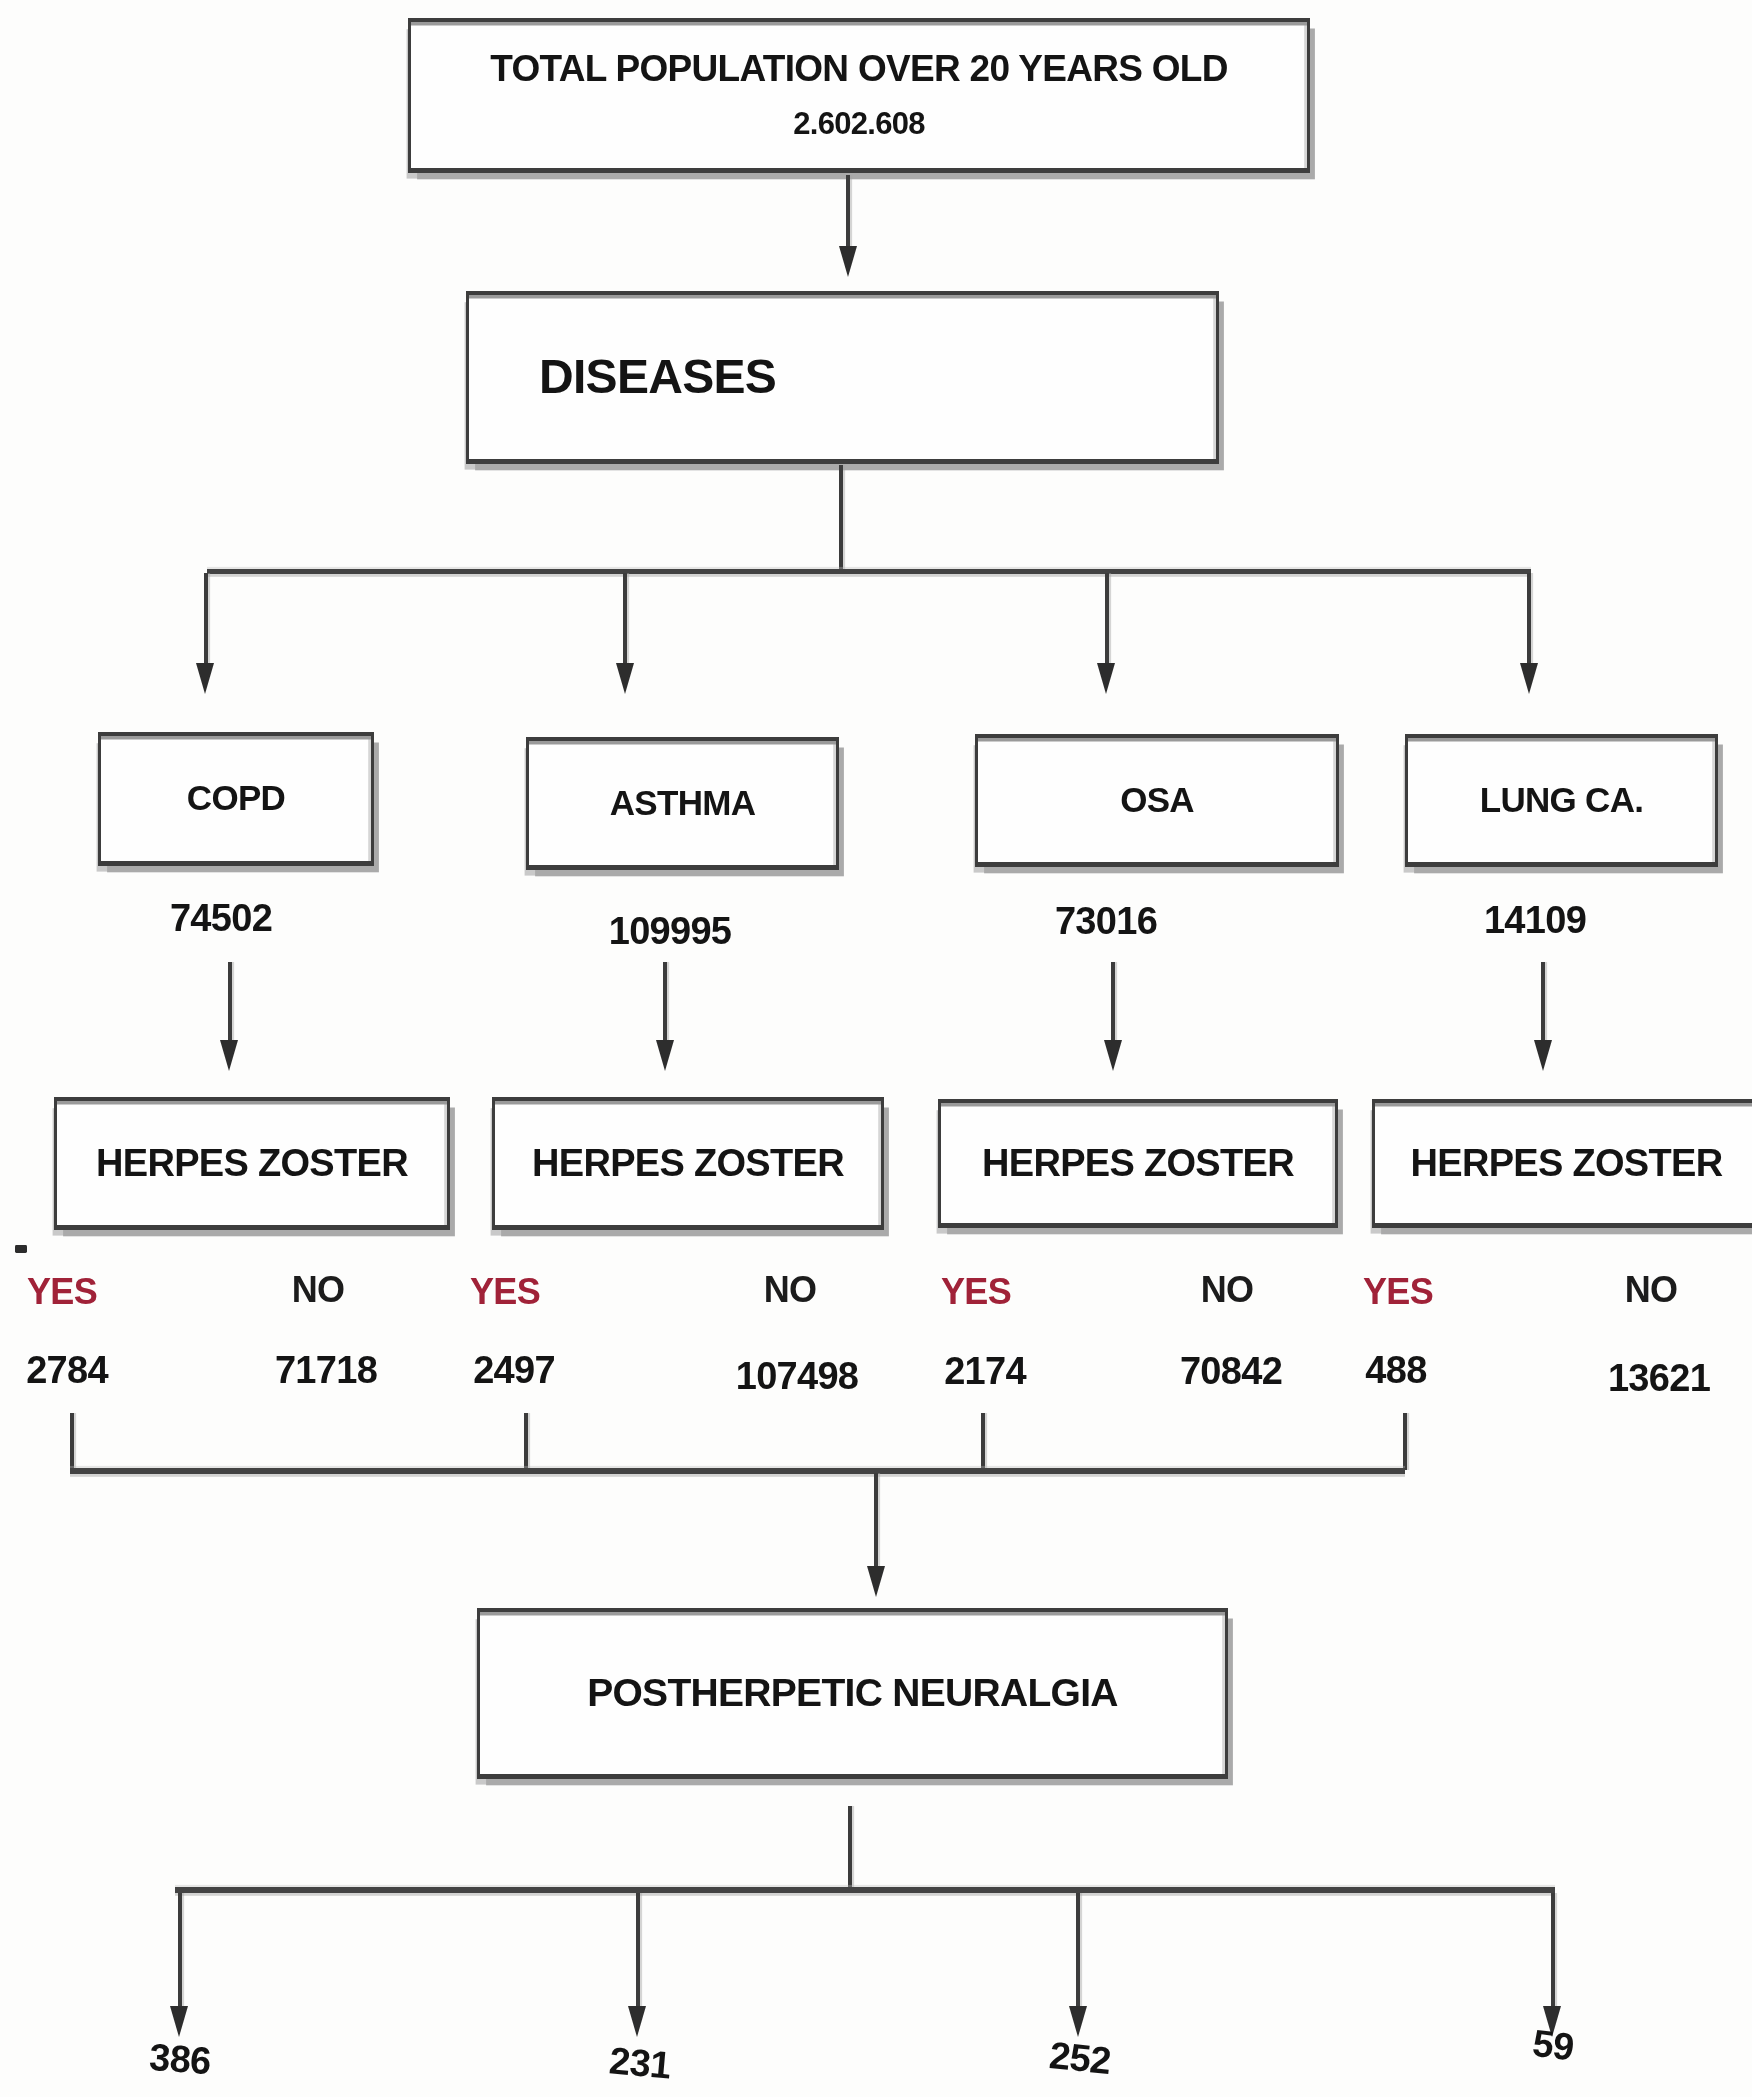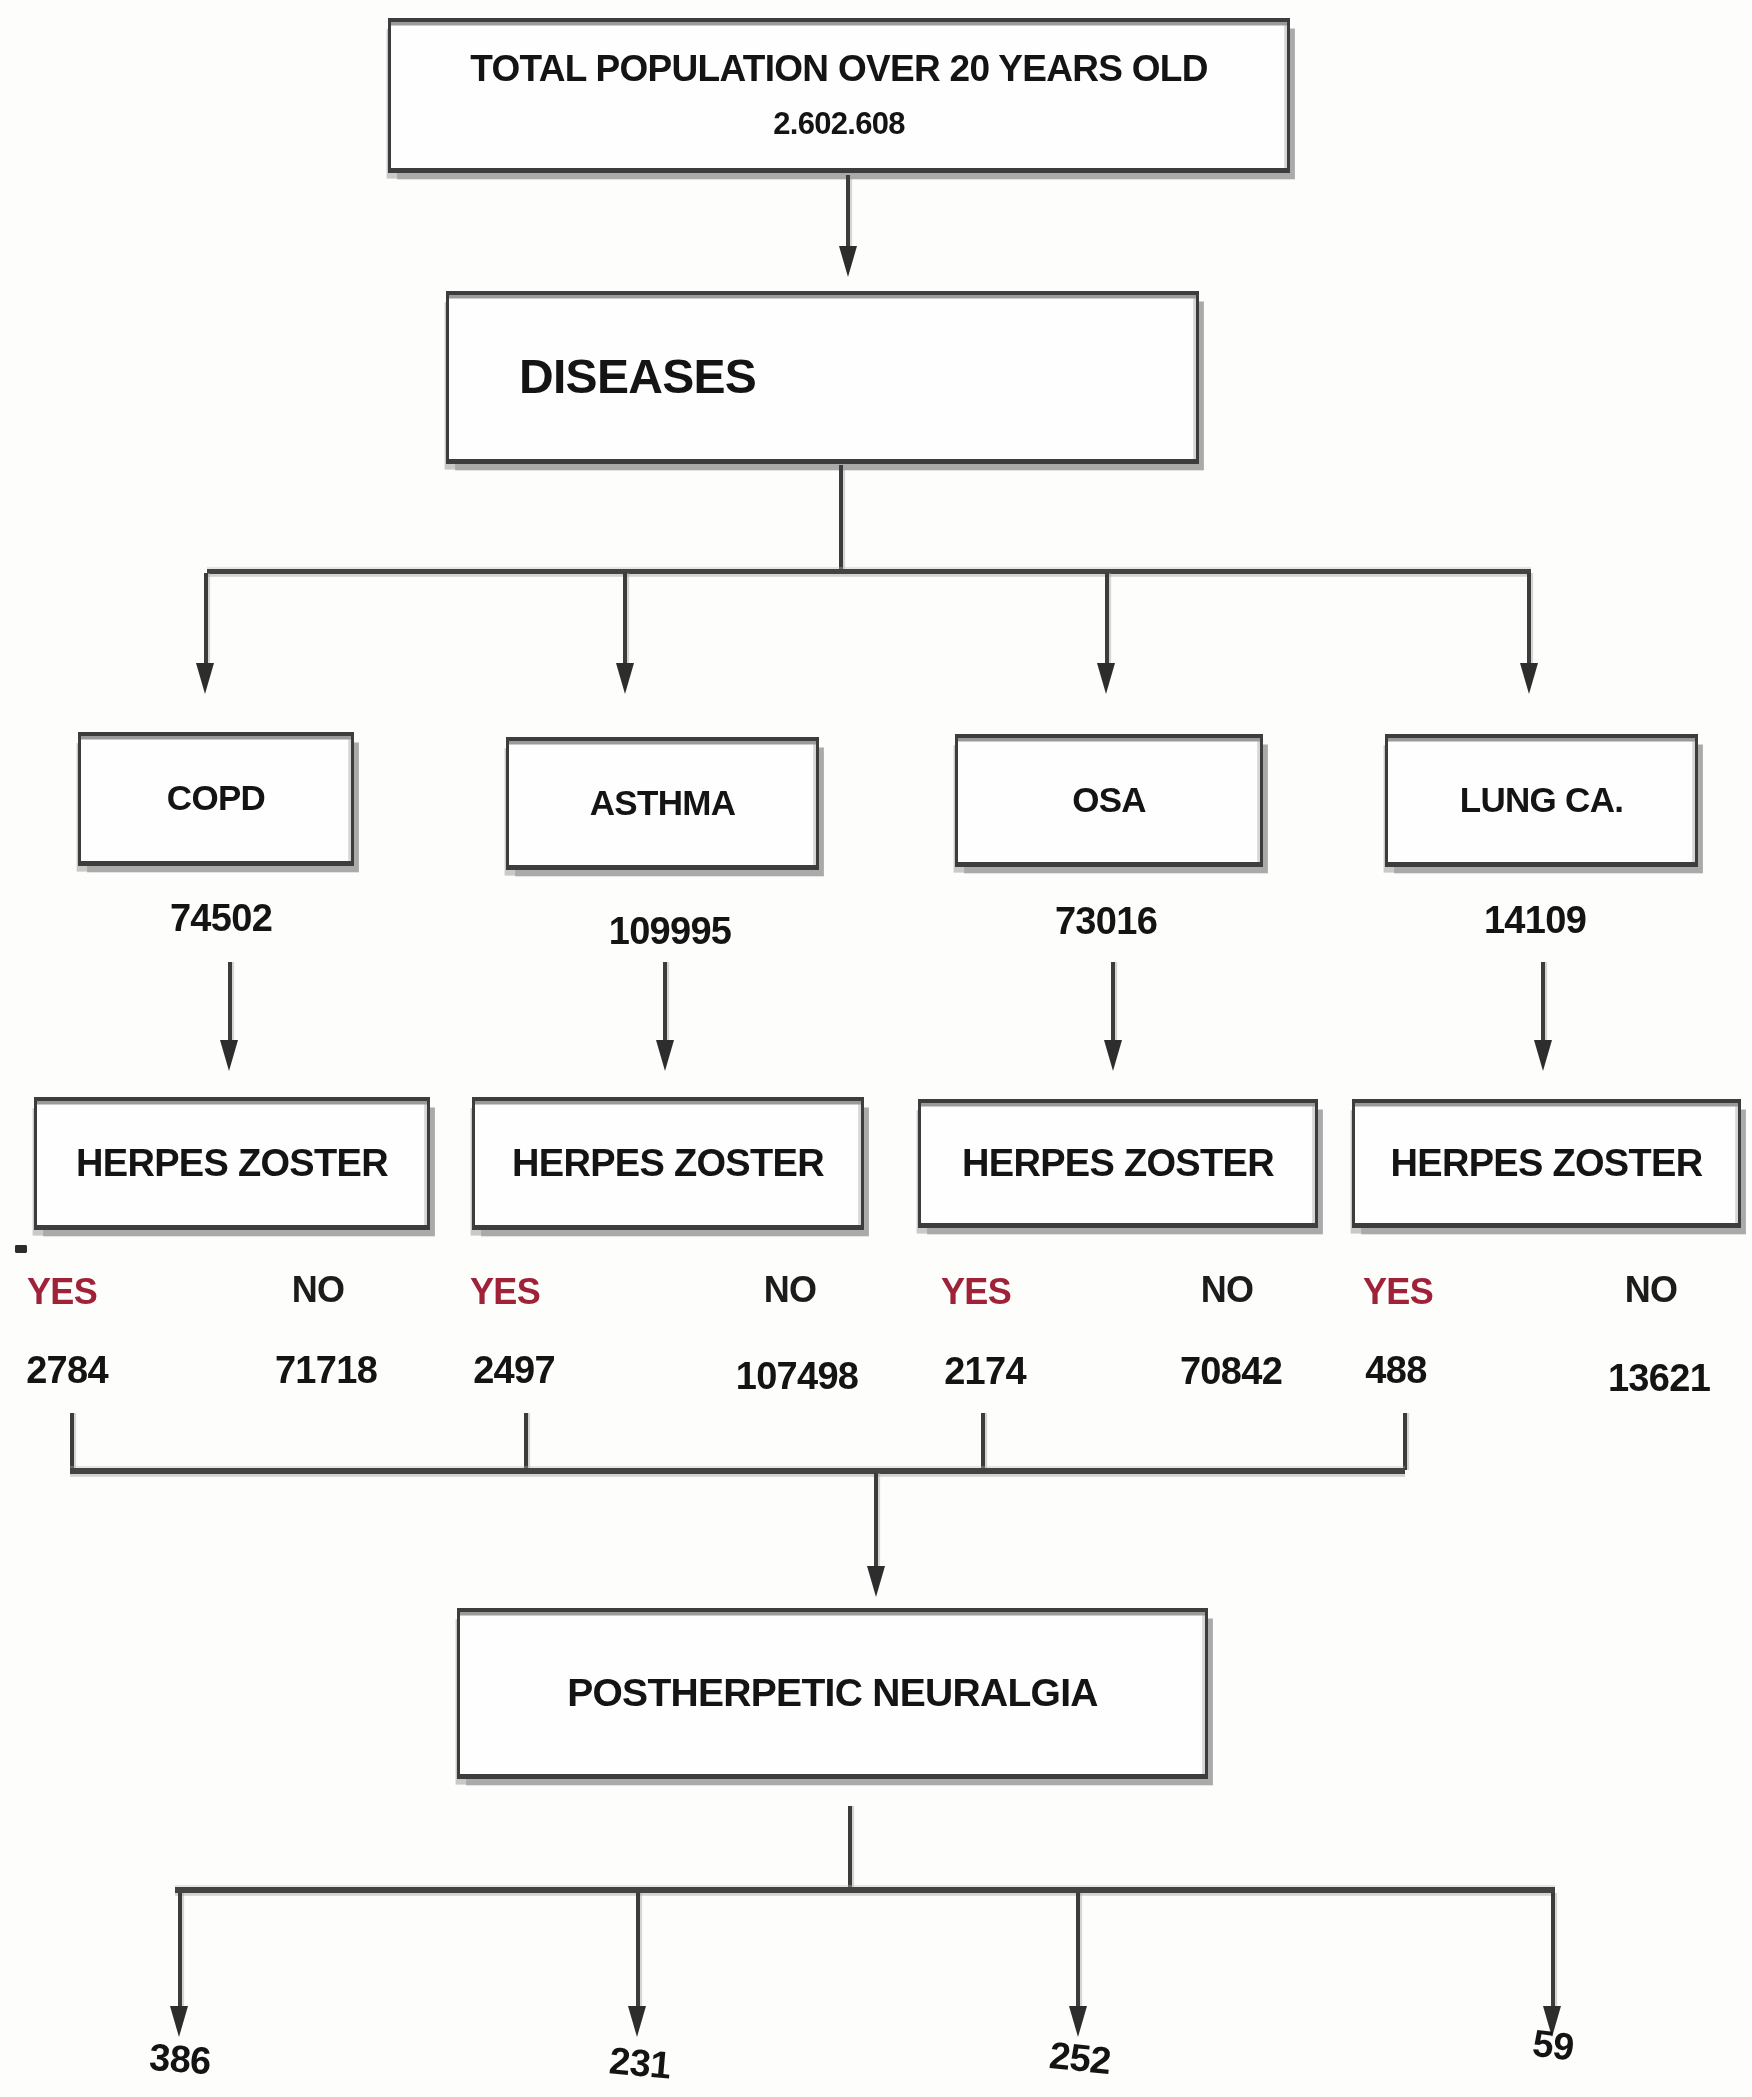--- a/index.html
+++ b/index.html
@@ -20,20 +20,21 @@
     border-bottom-width:5.6px;
     box-shadow:
       7px 8.4px 0 -2.1px #aaaaaa,
       -4.2px 8.4px 0 -2.8px #c9c9c9,
       inset 0 3.5px 0 #9a9a9a,
       inset -2.8px 0 0 #d6d6d6;
     display:flex;
     flex-direction:column;
     align-items:center;
     justify-content:center;
+    margin-left:20px;
   }
   .box.left-align{align-items:flex-start;}
   .lbl{
     font-weight:bold;
     color:#141414;
     letter-spacing:-0.7px;
     white-space:nowrap;
     line-height:1.5;
   }
   .vline{position:absolute;width:3.5px;background:#3c3c3c;box-shadow:2.1px 0 0 rgba(165,165,165,.45);}
@@ -94,21 +95,21 @@
   <div class="head" style="left:1106px;top:663px;"></div>
   <div class="vline" style="left:1527px;top:573px;height:91px;"></div>
   <div class="head" style="left:1529px;top:663px;"></div>
 
   <div class="box" style="left:78px;top:732px;width:276px;height:134px;">
     <div class="lbl" style="font-size:35px;">COPD</div>
   </div>
   <div class="box" style="left:506px;top:737px;width:313px;height:133px;">
     <div class="lbl" style="font-size:35px;">ASTHMA</div>
   </div>
-  <div class="box" style="left:955px;top:734px;width:308px;height:133px;">
+  <div class="box" style="left:955px;top:734px;width:364px;height:133px;">
     <div class="lbl" style="font-size:35px;">OSA</div>
   </div>
   <div class="box" style="left:1385px;top:734px;width:313px;height:133px;">
     <div class="lbl" style="font-size:35px;">LUNG CA.</div>
   </div>
 
   <div class="num" style="left:221px;top:897px;">74502</div>
   <div class="num" style="left:670px;top:910px;">109995</div>
   <div class="num" style="left:1106px;top:900px;">73016</div>
   <div class="num" style="left:1535px;top:899px;">14109</div>

